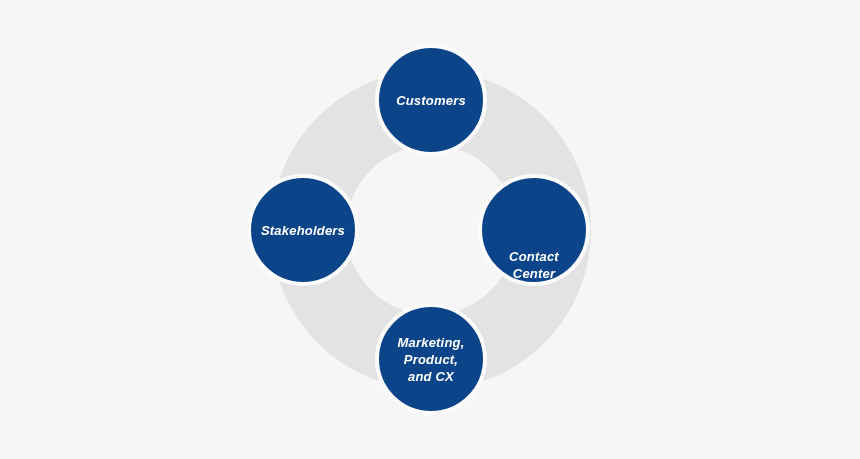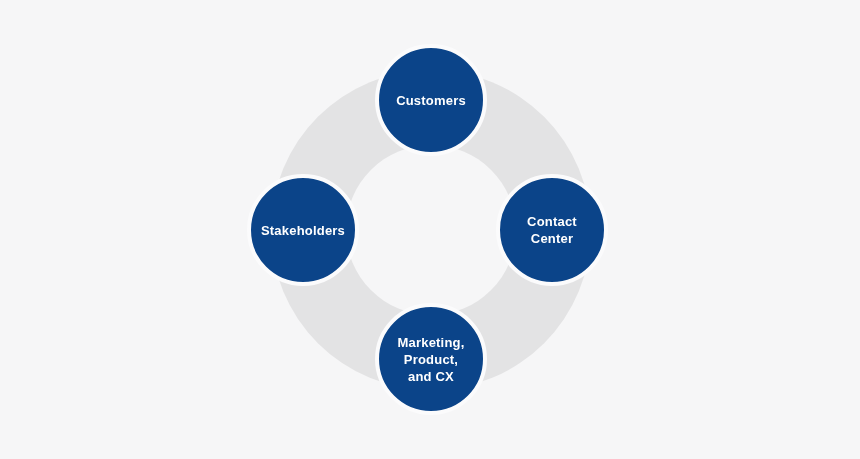--- a/index.html
+++ b/index.html
@@ -14,20 +14,21 @@
     background: #f6f6f7;
     font-family: "Liberation Sans", "DejaVu Sans", sans-serif;
     overflow: hidden;
   }
 
   #diagram-stage {
     position: relative;
     width: 860px;
     height: 459px;
     background: #f6f6f7;
+    font-style: italic;
   }
 
   
   .ring-outer {
     position: absolute;
     left: 271px;
     top: 70px;
     width: 320px;
     height: 320px;
     border-radius: 50%;
@@ -60,21 +61,21 @@
     color: #ffffff;
     font-size: 13px;
     line-height: 17px;
     font-weight: 600;
     letter-spacing: 0.2px;
     white-space: pre-line;
     padding: 0 4px;
   }
 
   .node-top    { left: 375px; top: 44px; }
-  .node-right  { left: 496px; top: 174px; }
+  .node-right  { left: 478px; top: 174px; align-items: flex-end; }
   .node-bottom { left: 375px; top: 303px; text-align: center; }
   .node-left   { left: 247px; top: 174px; }
 </style>
 </head>
 <body>
 
 <div id="diagram-stage">
 
   <div class="ring-outer"></div>
   <div class="ring-inner-hole"></div>

